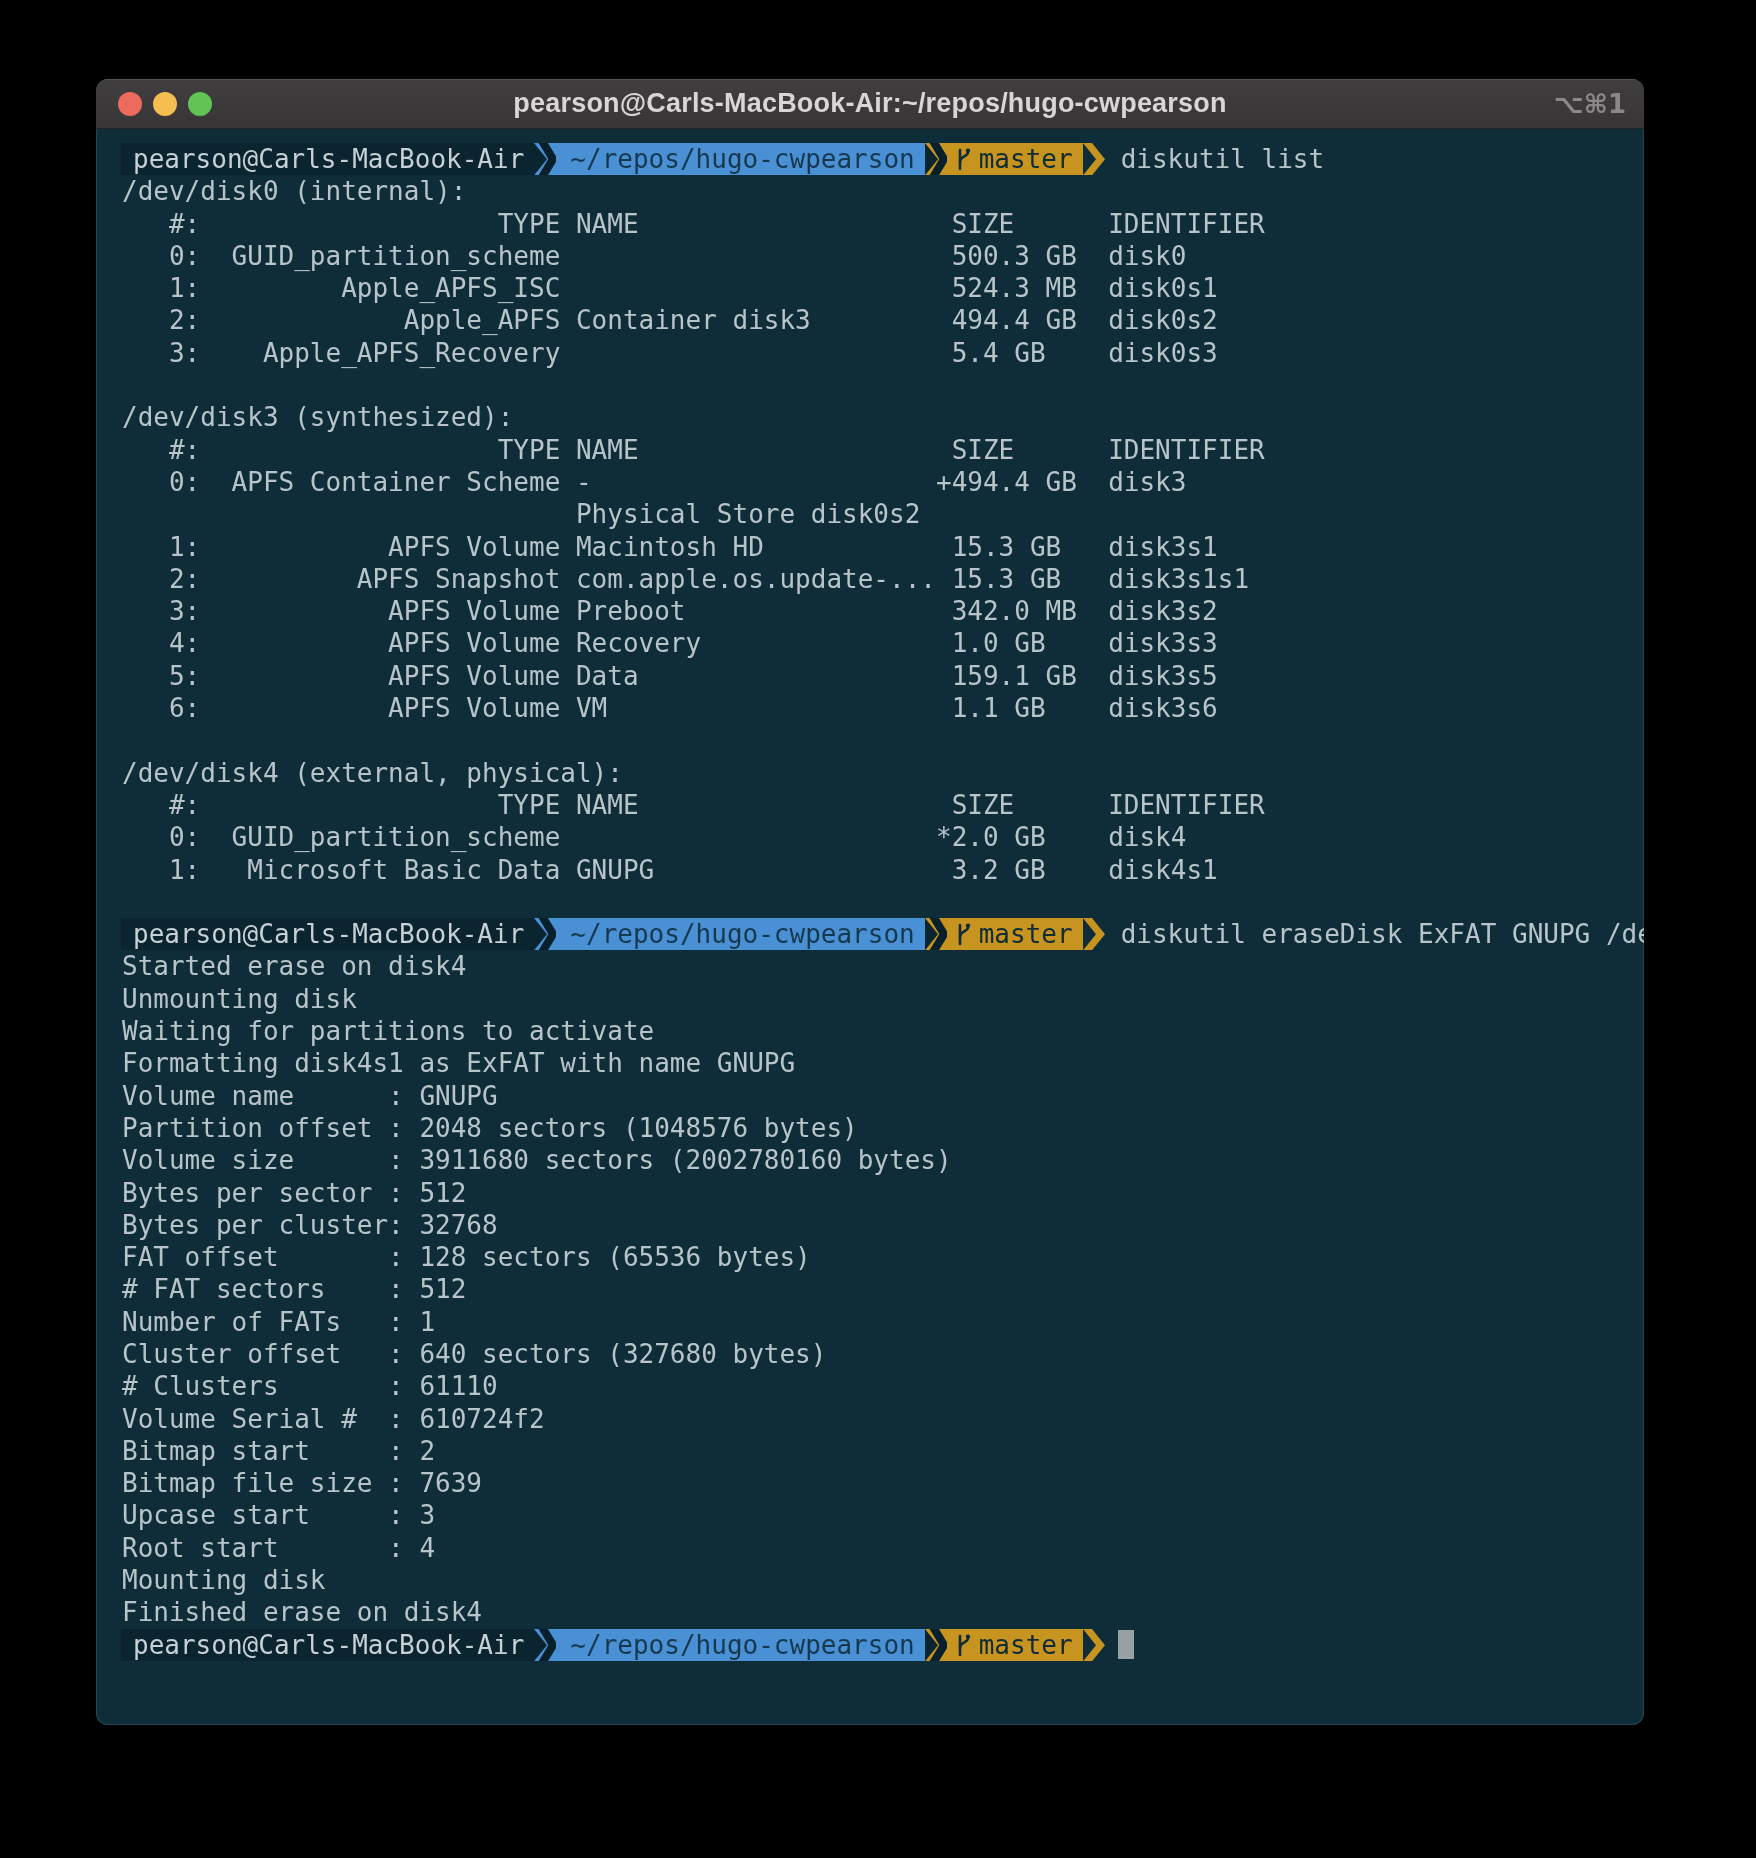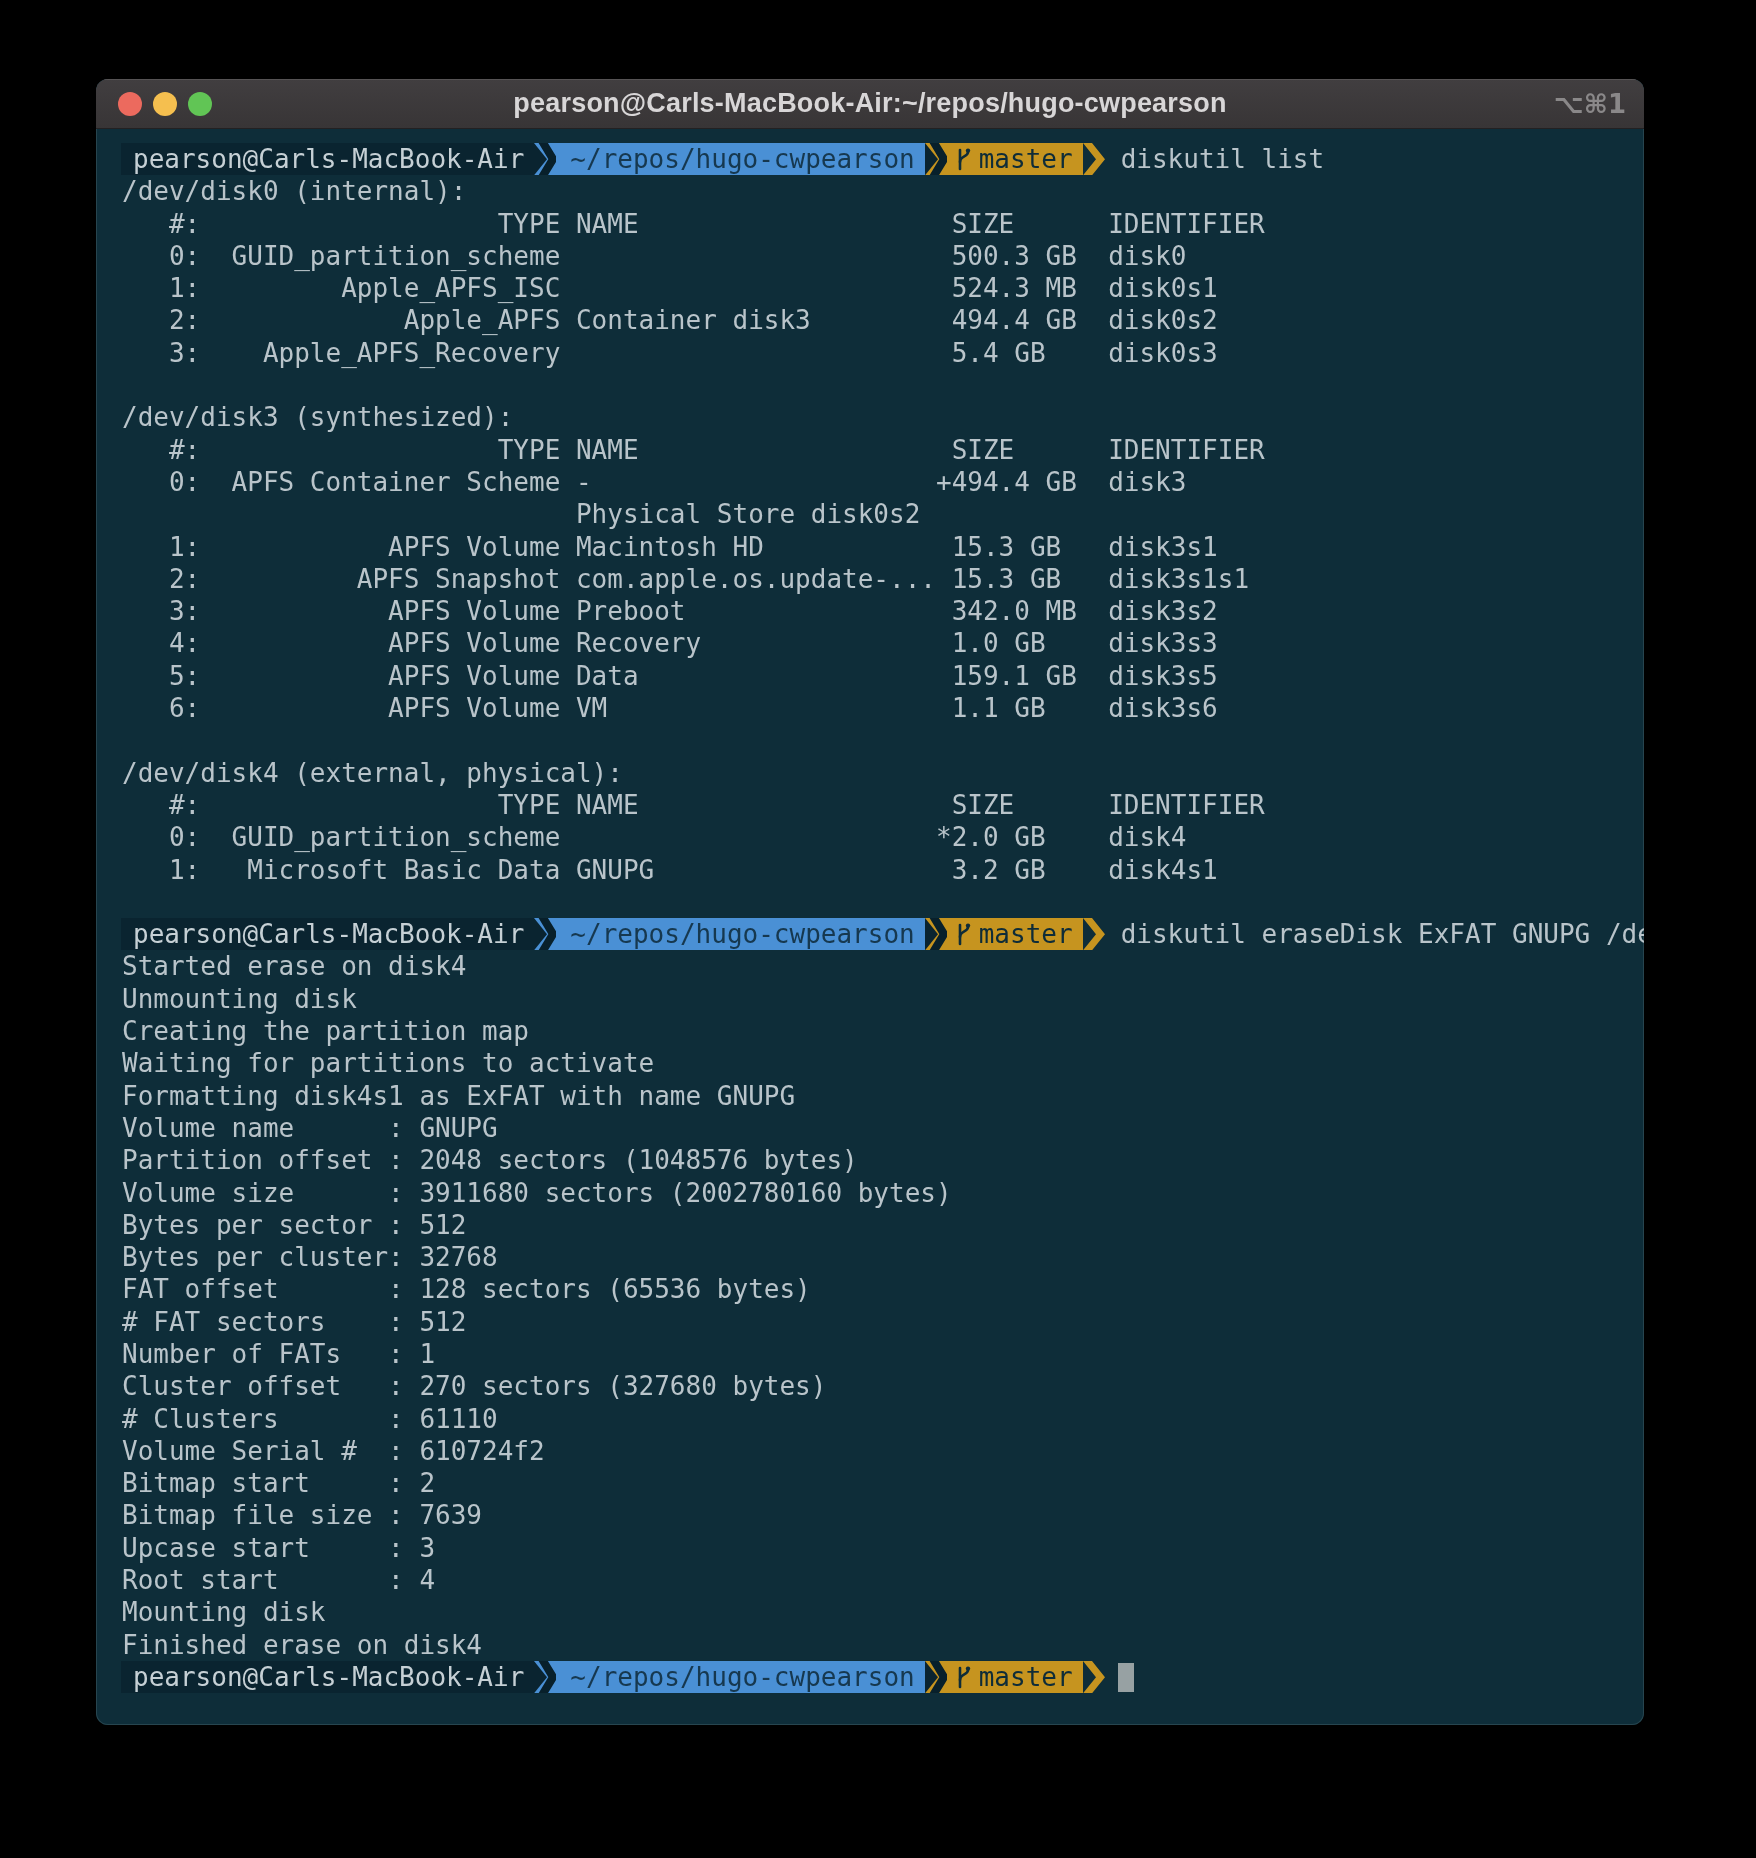--- a/index.html
+++ b/index.html
@@ -120,32 +120,31 @@
               <line x1="7" y1="4" x2="7" y2="23"></line>
               <path d="M7 16 C7 10, 15 11, 15 6"></path>
             </g>
             <circle cx="15" cy="4.6" r="2.2" fill="#0e2c38"></circle>
           </svg><span>master</span></span><svg class="sep" viewBox="0 0 22 32" preserveAspectRatio="none">
           <rect width="22" height="32" fill="#0e2d39"></rect>
           <polygon points="0,0 9,0 22,16 9,32 0,32 13,16" fill="#c6941f"></polygon>
         </svg><span class="cmd">diskutil eraseDisk ExFAT GNUPG /dev/disk4</span></div>
       <div class="line">Started erase on disk4</div>
       <div class="line">Unmounting disk</div>
-      <div class="line">Creating the partition map</div>
       <div class="line">Waiting for partitions to activate</div>
       <div class="line">Formatting disk4s1 as ExFAT with name GNUPG</div>
       <div class="line">Volume name      : GNUPG</div>
       <div class="line">Partition offset : 2048 sectors (1048576 bytes)</div>
       <div class="line">Volume size      : 3911680 sectors (2002780160 bytes)</div>
       <div class="line">Bytes per sector : 512</div>
       <div class="line">Bytes per cluster: 32768</div>
       <div class="line">FAT offset       : 128 sectors (65536 bytes)</div>
       <div class="line"># FAT sectors    : 512</div>
       <div class="line">Number of FATs   : 1</div>
-      <div class="line">Cluster offset   : 270 sectors (327680 bytes)</div>
+      <div class="line">Cluster offset   : 640 sectors (327680 bytes)</div>
       <div class="line"># Clusters       : 61110</div>
       <div class="line">Volume Serial #  : 610724f2</div>
       <div class="line">Bitmap start     : 2</div>
       <div class="line">Bitmap file size : 7639</div>
       <div class="line">Upcase start     : 3</div>
       <div class="line">Root start       : 4</div>
       <div class="line">Mounting disk</div>
       <div class="line">Finished erase on disk4</div>
       <div class="line prompt"><span class="seg host">pearson@Carls-MacBook-Air</span><svg class="sep" viewBox="0 0 22 32" preserveAspectRatio="none">
           <rect width="22" height="32" fill="#4a90d5"></rect>

